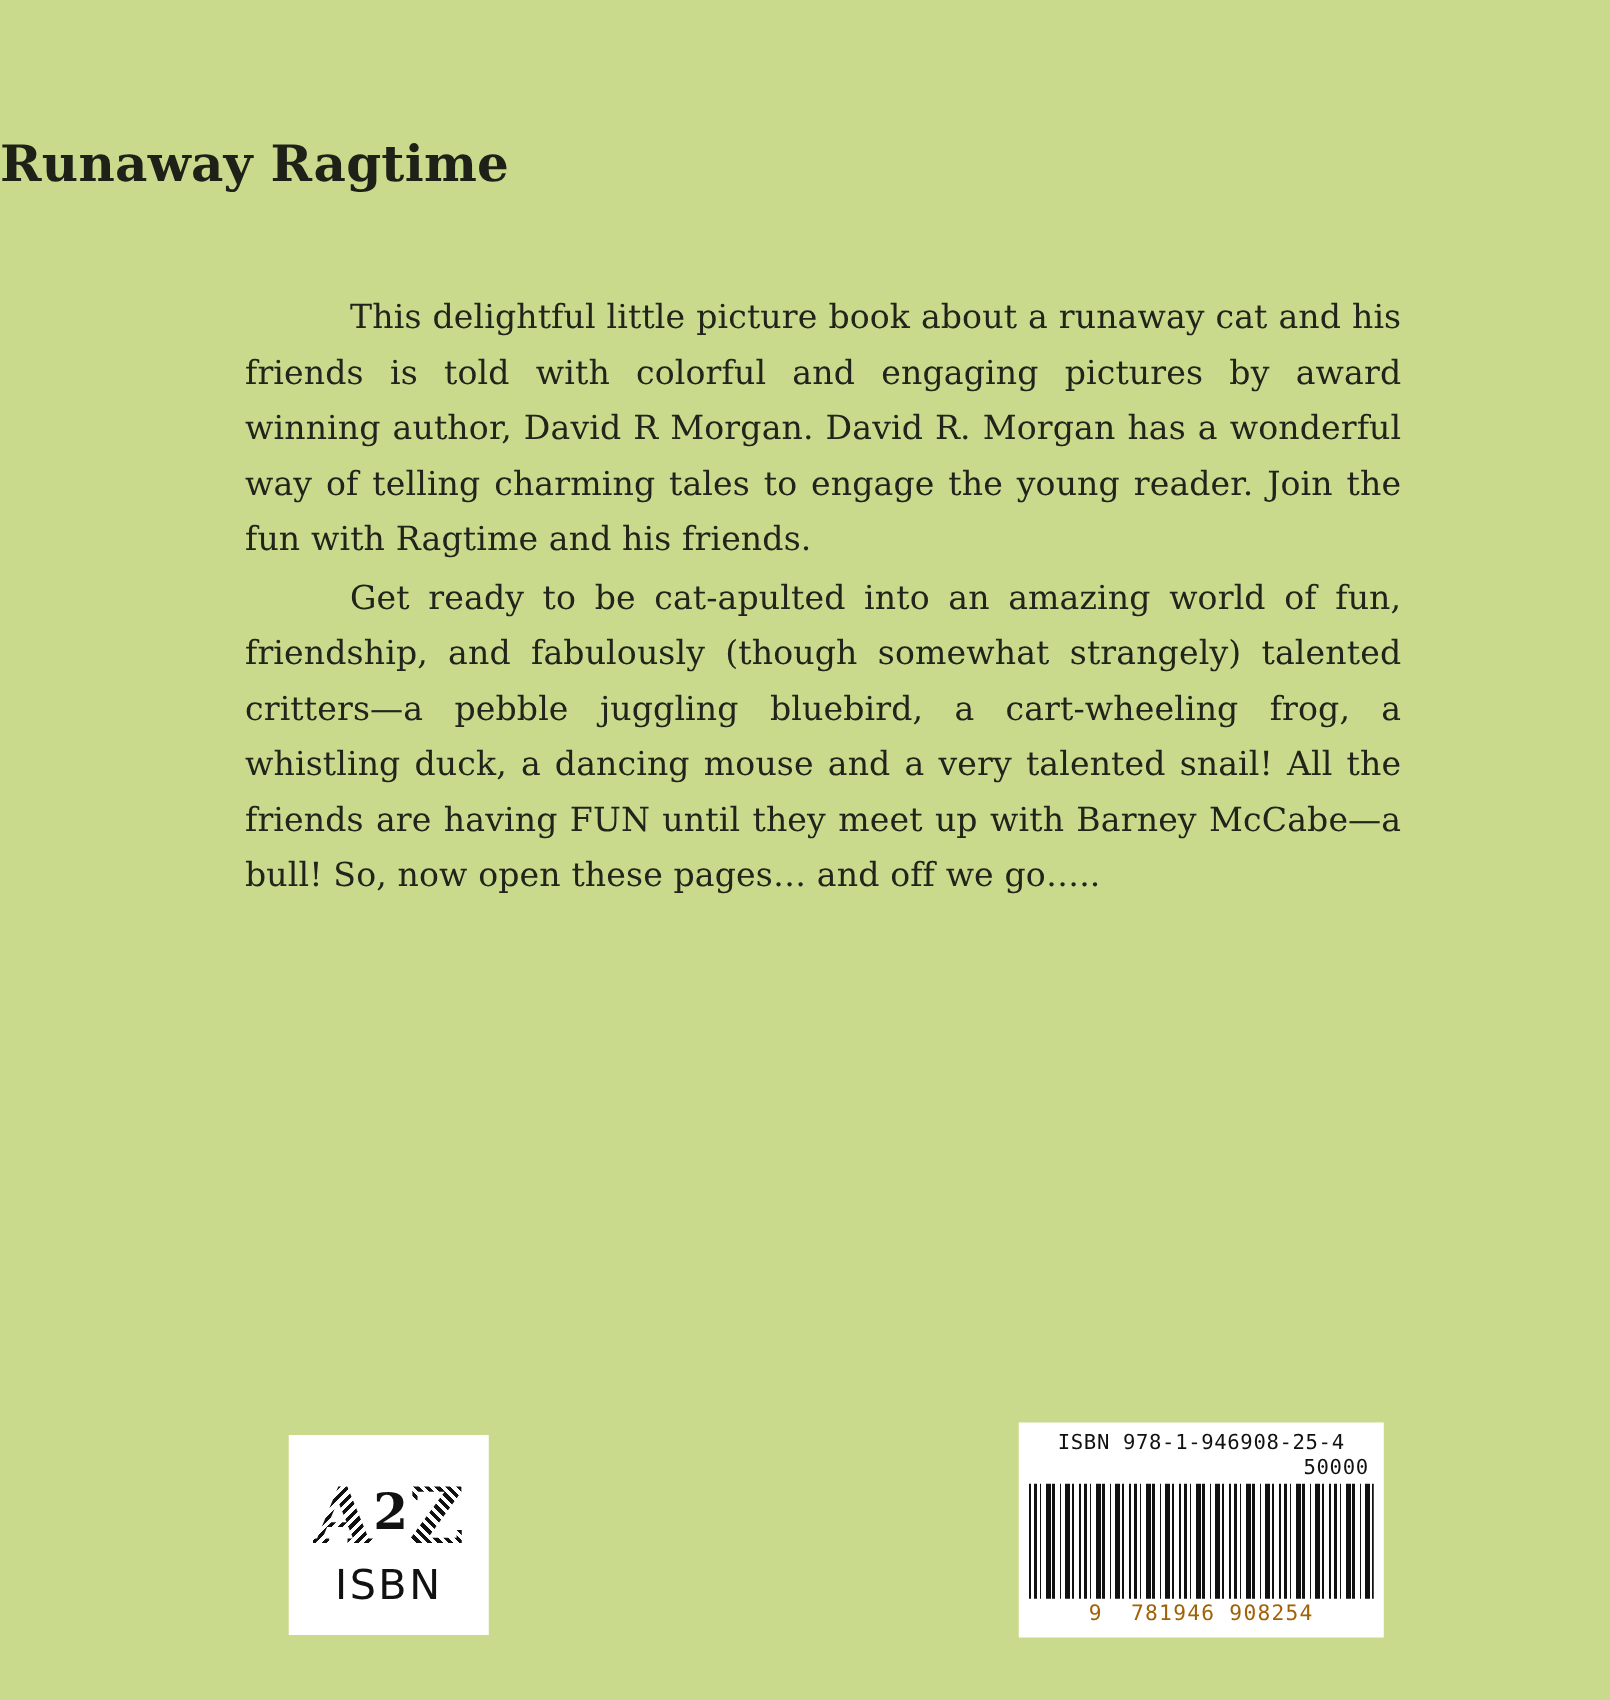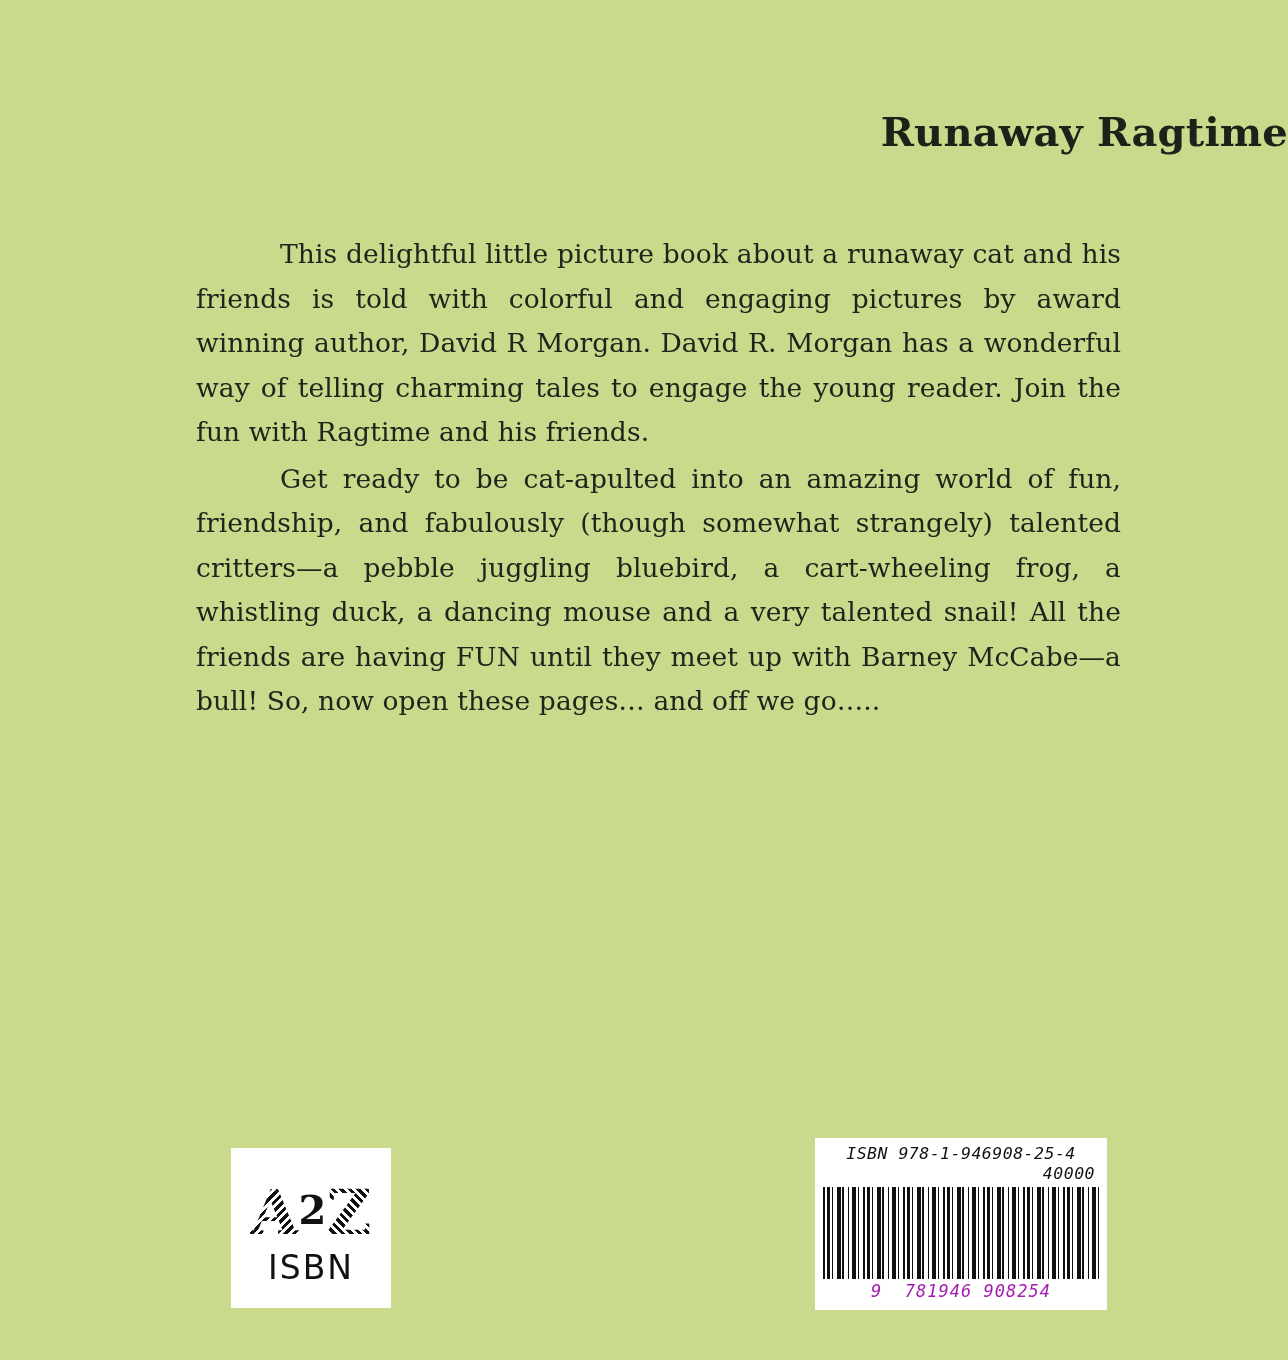--- a/index.html
+++ b/index.html
@@ -20,21 +20,21 @@
     position: absolute;
     inset: 0;
     background: #c9da8c;
   }
 
   .title {
     position: absolute;
     left: 0;
     right: 0;
     top: 108px;
-    text-align: right;
+    text-align: left;
     font-family: "DejaVu Serif", serif;
     font-weight: bold;
     font-size: 40px;
     letter-spacing: 0.2px;
     color: #1d2118;
   }
 
   .blurb {
     position: absolute;
     left: 196px;
@@ -109,21 +109,20 @@
   
   .barcode-box {
     position: absolute;
     left: 815px;
     top: 1138px;
     width: 292px;
     height: 172px;
     background: #ffffff;
     padding: 6px 8px 4px 8px;
     box-sizing: border-box;
-    font-style: italic;
   }
   .isbn-line {
     font-family: "DejaVu Sans Mono", monospace;
     font-size: 16.5px;
     letter-spacing: 0.5px;
     color: #111;
     text-align: center;
     white-space: nowrap;
   }
   .price-code {
@@ -143,21 +142,21 @@
       repeating-linear-gradient(90deg,
         #111 0 2px, #fff 2px 4px, #111 4px 7px, #fff 7px 9px,
         #111 9px 10px, #fff 10px 14px, #111 14px 18px, #fff 18px 19px,
         #111 19px 21px, #fff 21px 25px, #111 25px 26px, #fff 26px 29px,
         #111 29px 33px, #fff 33px 35px, #111 35px 36px, #fff 36px 40px);
   }
   .bars-bottom {
     font-family: "DejaVu Sans Mono", monospace;
     font-size: 17px;
     letter-spacing: 1px;
-    color: #a21caf;
+    color: #a16207;
     text-align: center;
     margin-top: 2px;
     white-space: nowrap;
   }
 </style>
 </head>
 <body>
 
 <div class="page">
 
@@ -172,18 +171,18 @@
     <div class="logo-a2z">
       <span class="glyph g-a">A</span>
       <span class="glyph g-2">2</span>
       <span class="glyph g-z">Z</span>
     </div>
     <div class="logo-press">ISBN</div>
   </div>
 
   <div class="barcode-box">
     <div class="isbn-line">ISBN 978-1-946908-25-4</div>
-    <div class="price-code">40000</div>
+    <div class="price-code">50000</div>
     <div class="bars"></div>
     <div class="bars-bottom"><span>9</span>&nbsp;&nbsp;<span>781946 908254</span></div>
   </div>
 
 </div>
 
 </body></html>

